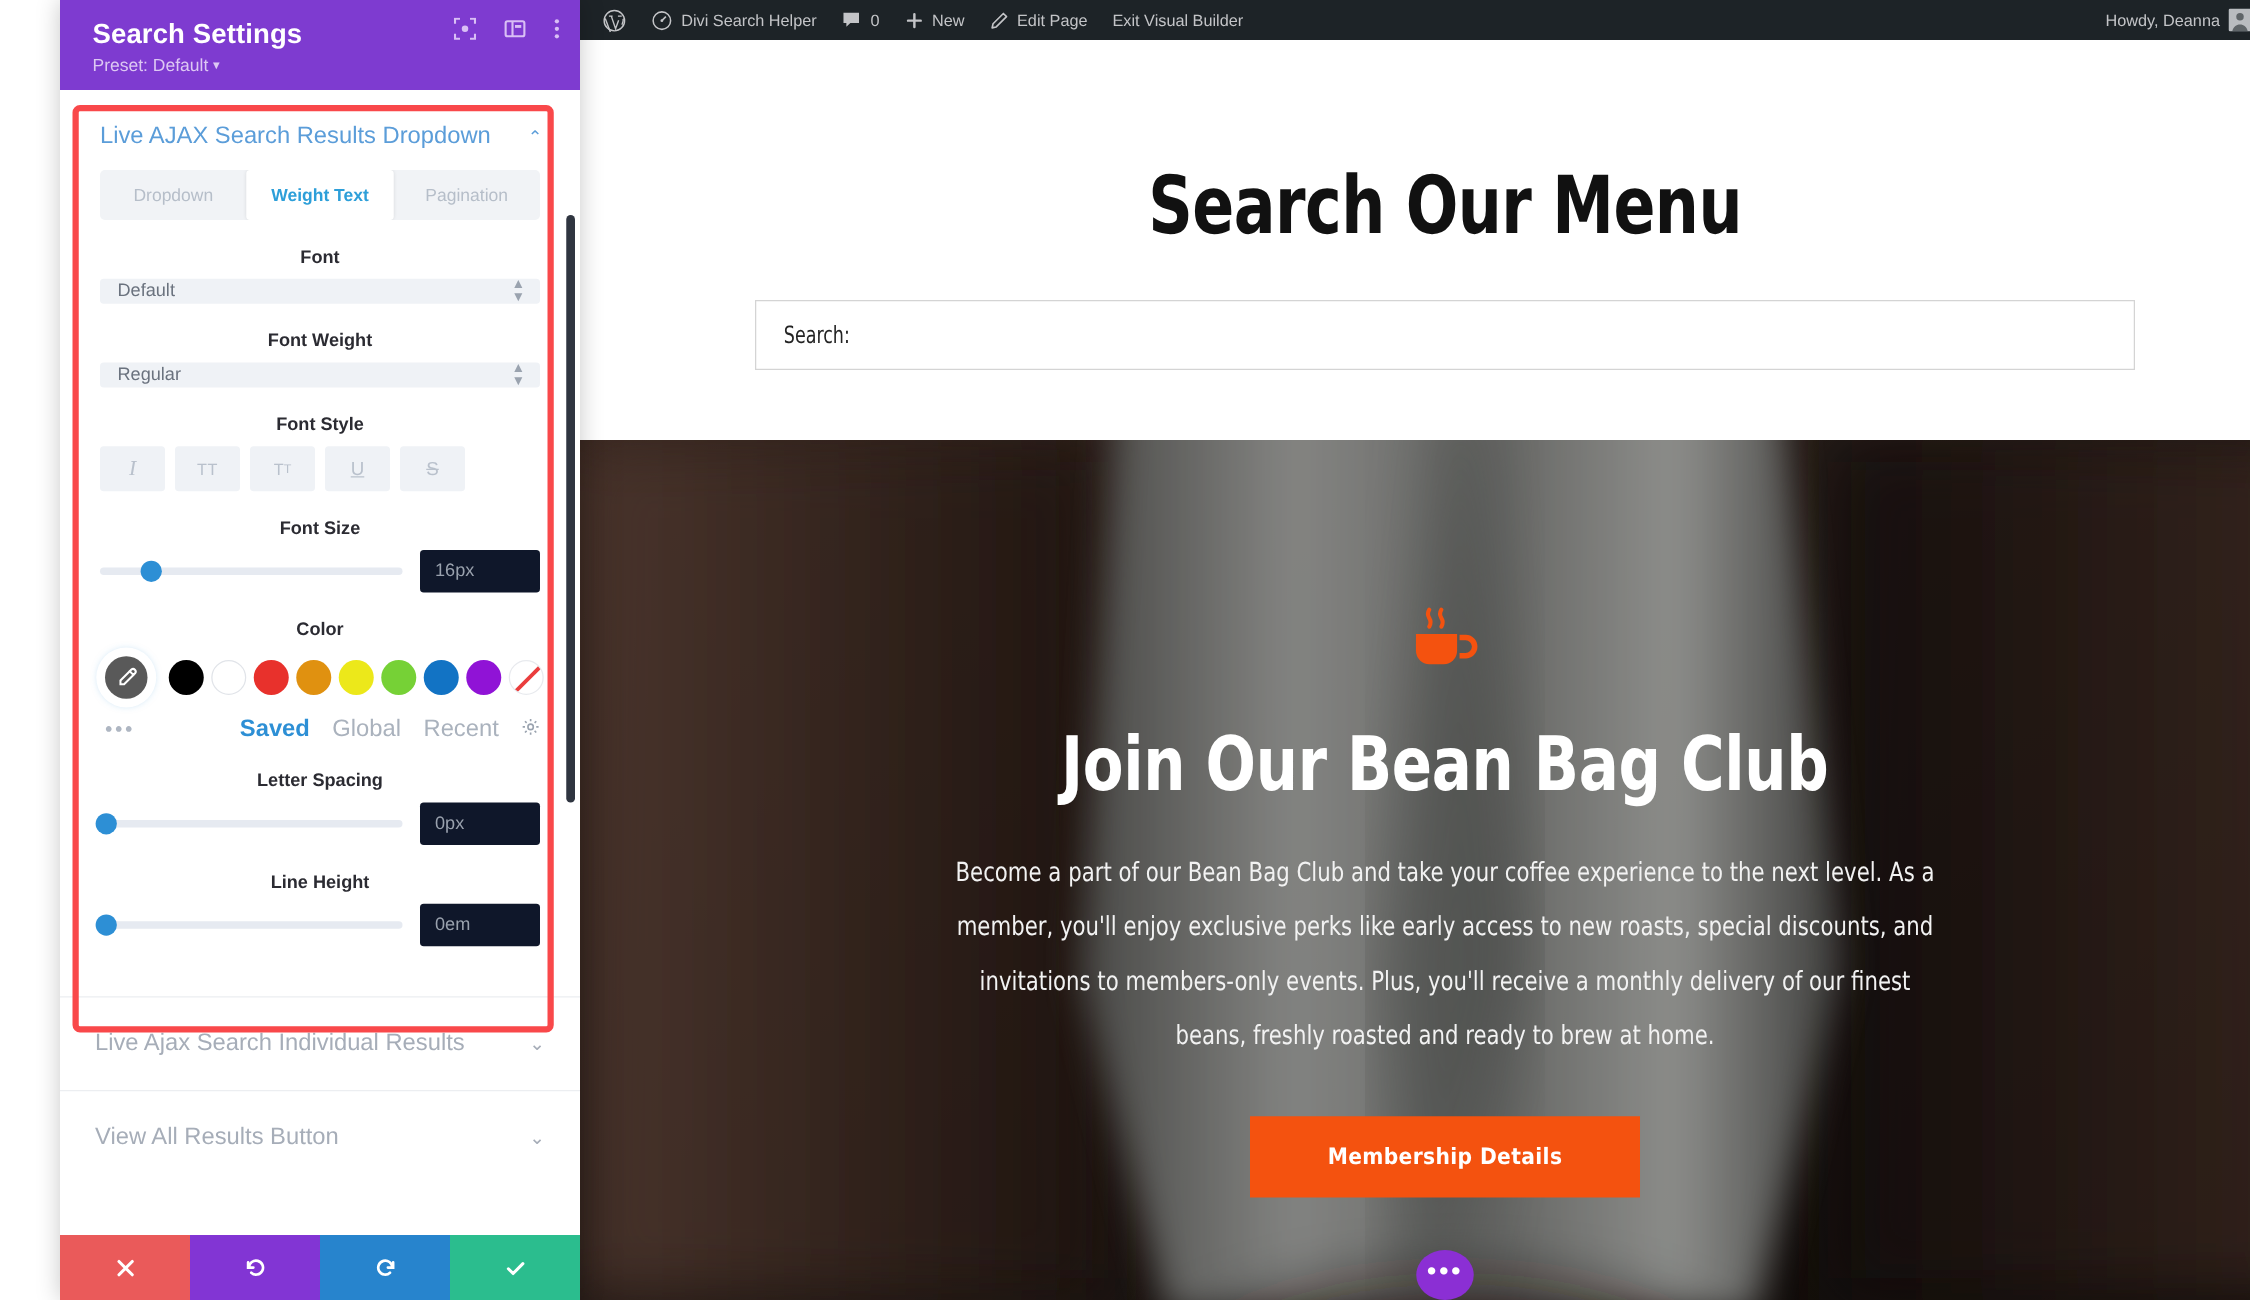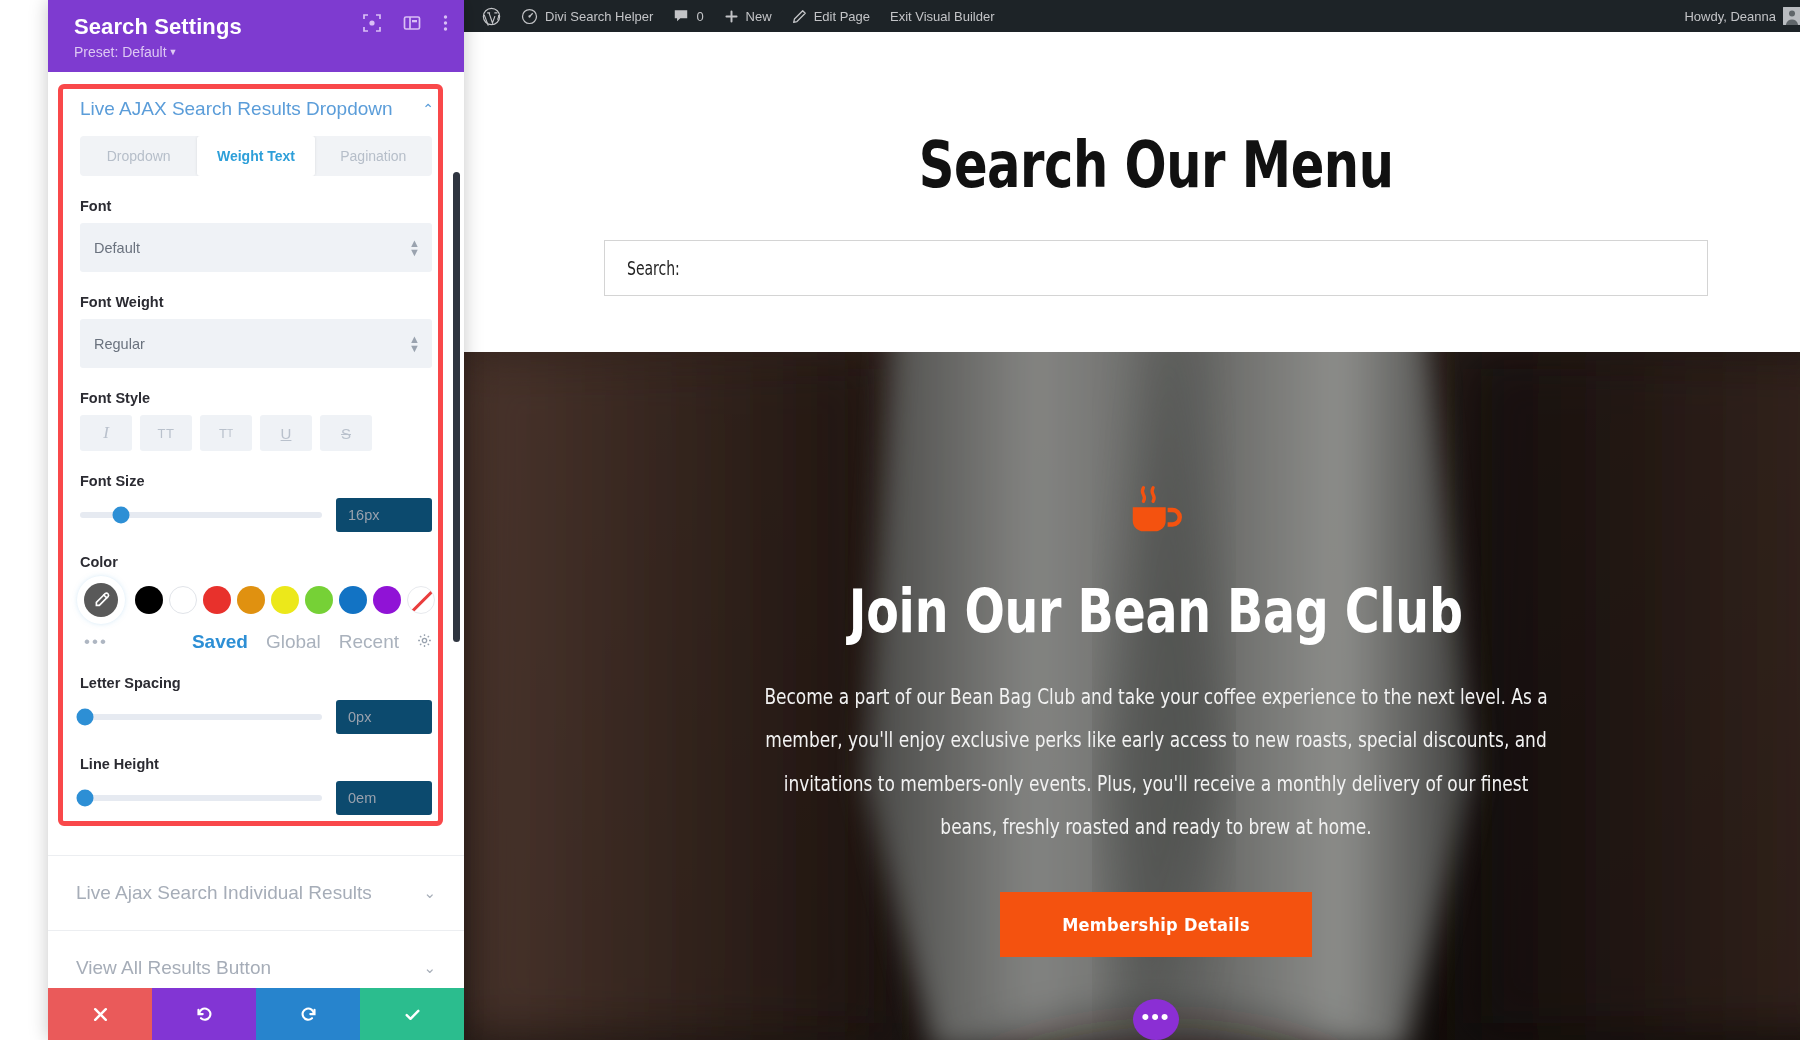--- a/index.html
+++ b/index.html
@@ -110,25 +110,26 @@
     color: #2d9fd9;
     font-weight: bold;
     box-shadow: 0 0 3px rgba(0,0,0,.10);
     border-radius: 3px;
   }
 
   .field { padding: 0 28px; margin-top: 22px; }
   .field-label {
     font-size: 14.5px; font-weight: bold; color: #2b2b32;
     margin-bottom: 9px;
+    text-align: center;
   }
   .select-box {
     background: #eff2f6;
     border-radius: 3px;
-    height: 49px;
+    height: 20px;
     display: flex; align-items: center;
     padding: 0 14px;
     color: #6a727e;
     font-size: 14.5px;
     position: relative;
     cursor: pointer;
   }
   .select-box .spin {
     position: absolute; right: 12px; top: 50%;
     transform: translateY(-50%);
@@ -164,21 +165,21 @@
   .slider-knob {
     position: absolute;
     width: 17px; height: 17px;
     background: #2d8fd5;
     border-radius: 50%;
     top: 50%; transform: translate(-50%, -50%);
     cursor: pointer;
   }
   .slider-value {
     width: 96px; height: 34px;
-    background: #0c4a6e;
+    background: #0f172a;
     border-radius: 3px;
     display: flex; align-items: center;
     padding: 0 12px;
     color: #99a1ad;
     font-size: 14.5px;
     flex: 0 0 auto;
   }
 
   .swatch-row { display: flex; align-items: center; gap: 6px; margin-top: 6px; }
   .swatch {

